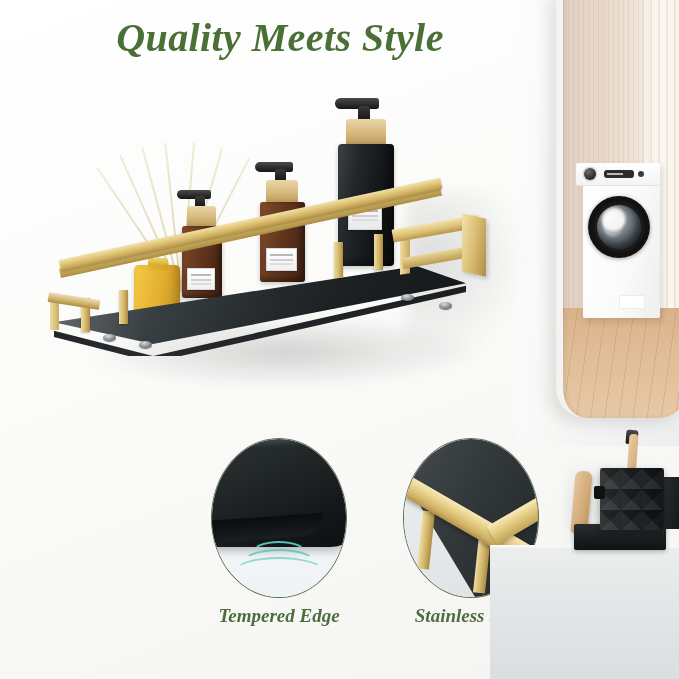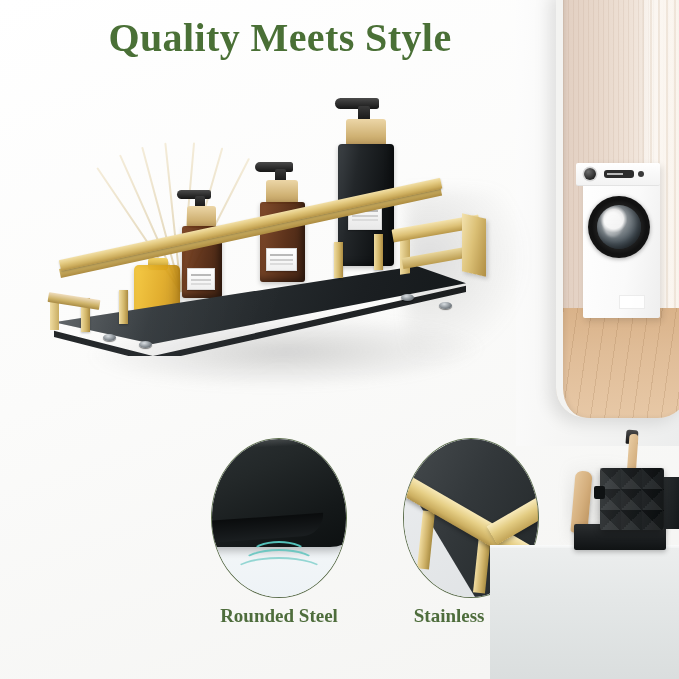--- a/index.html
+++ b/index.html
@@ -7,20 +7,21 @@
     width: 679px; height: 679px;
     font-family: "Liberation Serif", serif;
     overflow: hidden;
     background: #ffffff;
   }
   #page {
     position: relative;
     width: 679px; height: 679px;
     background: linear-gradient(160deg,#ffffff 0%,#fbfbfa 45%,#f4f4f2 100%);
     overflow: hidden;
+    font-style: italic;
   }
 
   
   .headline {
     position: absolute;
     left: 0; top: 14px;
     width: 560px;
     text-align: center;
     font-size: 40px;
     font-weight: bold;
@@ -615,21 +616,21 @@
         <div class="c2-bg"></div>
         <div class="c2-glass">
           <div class="c2-hl"></div>
         </div>
         <div class="c2-glass-edge"></div>
         <div class="arc a1"></div>
         <div class="arc a2"></div>
         <div class="arc a3"></div>
       </div>
       <div class="feature-caption">
-        <div>Rounded Steel</div>
+        <div>Tempered Edge</div>
       </div>
     </div>
 
     <div class="feature f3">
       <div class="circle">
         <div class="c3-bg"></div>
         <div class="c3-glass-top"></div>
         <div class="c3-glass"></div>
         <div class="c3-post q1"></div>
         <div class="c3-post q2"></div>

